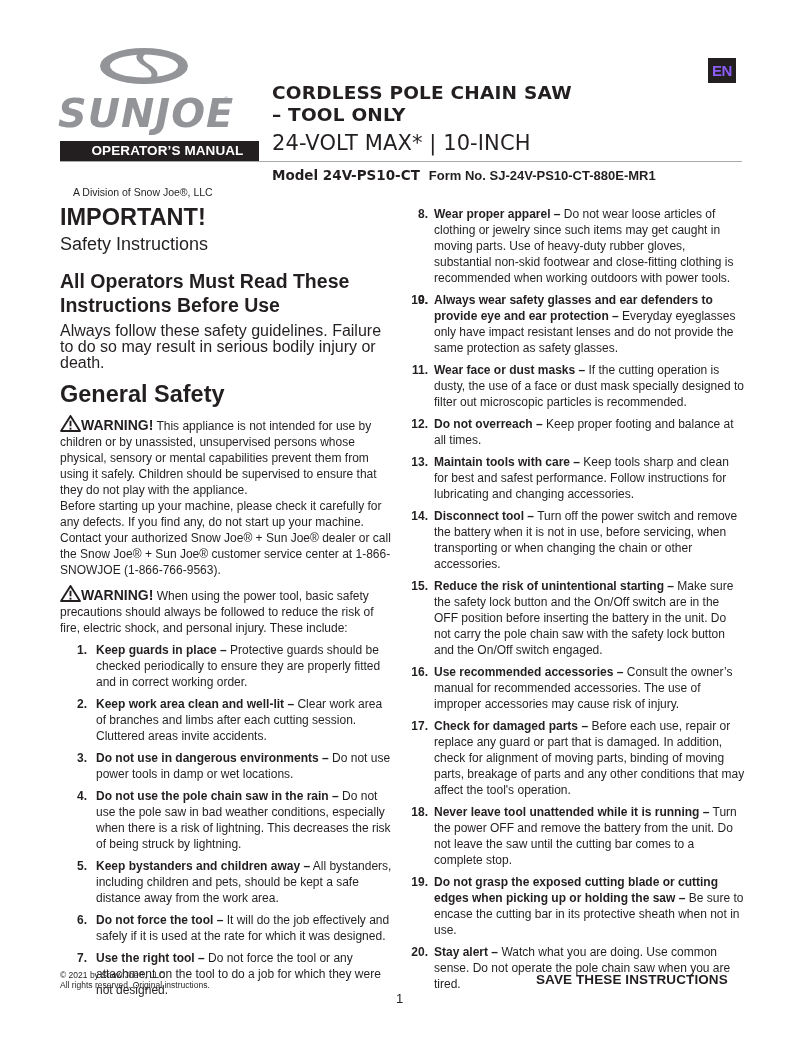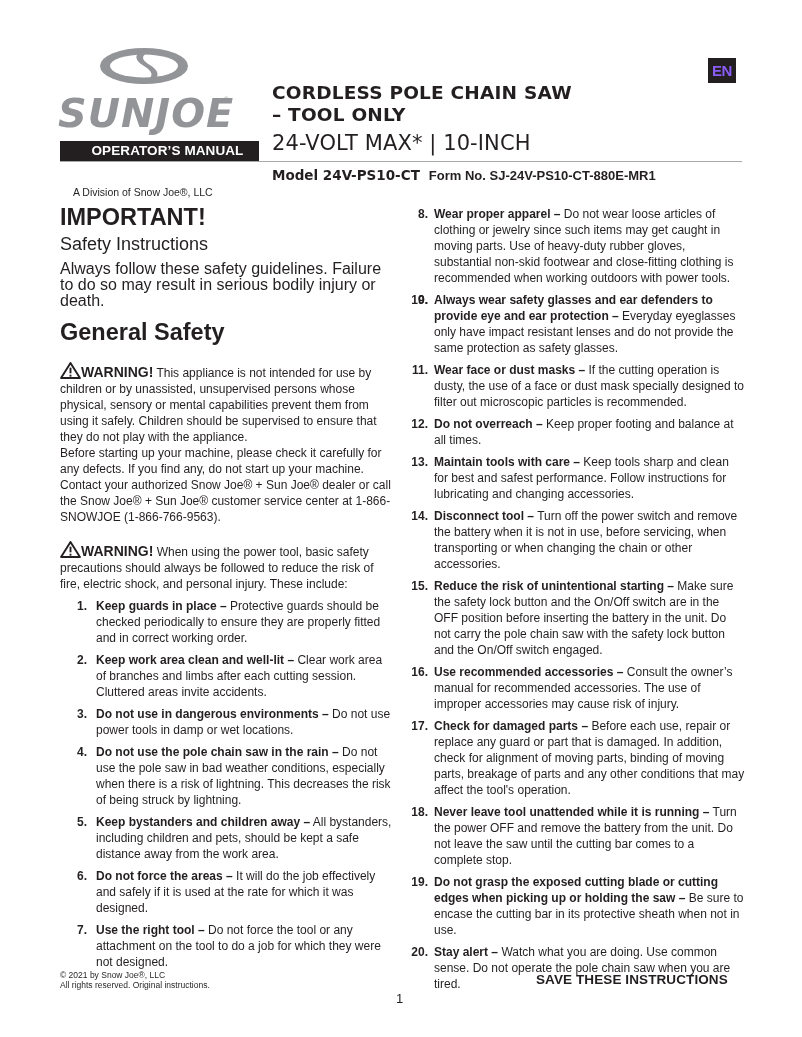--- a/index.html
+++ b/index.html
@@ -51,21 +51,21 @@
     .col-left { position: absolute; left: 60px; top: 203px; width: 334px; }
     .col-right { position: absolute; left: 410px; top: 206px; width: 336px; }
 
     .h-important { font-size: 23.5px; font-weight: bold; line-height: 28px; }
     .h-safety { font-size: 18px; font-weight: normal; line-height: 22px; margin-top: 2px; }
     .h-operators { font-size: 19.5px; font-weight: bold; line-height: 24px; margin-top: 14px; }
     .body-text { font-size: 16px; line-height: 16px; }
     .intro { margin-top: 6px; }
     .h-general { font-size: 23.5px; font-weight: bold; line-height: 28px; margin-top: 9px; }
 
-    .warning { margin-top: 16px; font-size: 12px; line-height: 16px; }
+    .warning { margin-top: 7px; font-size: 12px; line-height: 16px; }
     .warning .warn-label { font-weight: bold; font-size: 14px; }
     .warn-icon { display: inline-block; width: 21px; height: 17px; vertical-align: -2px; margin-right: 0px; }
     .para { font-size: 12px; line-height: 16px; }
 
     .list { list-style: none; margin-top: 6px; }
     .list-item { position: relative; padding-left: 29px; font-size: 12px; line-height: 16px; margin-bottom: 6px; }
     .col-right .list-item { padding-left: 24px; }
     .list-left { padding-left: 7px; }
     .item-num { position: absolute; left: 0; top: 0; font-weight: bold; width: 24px; text-align: right; }
     .col-left .item-num { left: -2px; width: 22px; }
@@ -103,20 +103,24 @@
 </div>
 <div class="subtitle">24-VOLT MAX* | 10-INCH</div>
 <div class="model-line">
   <span class="model">Model 24V-PS10-CT</span><span class="form-no">Form No. SJ-24V-PS10-CT-880E-MR1</span>
 </div>
 <div class="lang-badge">EN</div>
 
 <div class="col-left">
   <div class="h-important">IMPORTANT!</div>
   <div class="h-safety">Safety Instructions</div>
+  <div class="h-operators">
+    <div>All Operators Must Read These</div>
+    <div>Instructions Before Use</div>
+  </div>
   <p class="body-text intro">Always follow these safety guidelines. Failure to do so may result in serious bodily injury or death.</p>
 
   <div class="h-general">General Safety</div>
 
   <p class="warning">
     <svg class="warn-icon" viewBox="0 0 22 18">
       <path d="M11 1 L21 17 L1 17 Z" fill="none" stroke="#231f20" stroke-width="2" stroke-linejoin="round"></path>
       <rect x="10" y="6" width="2" height="6" fill="#231f20"></rect>
       <rect x="10" y="13.5" width="2" height="2" fill="#231f20"></rect>
     </svg><span class="warn-label">WARNING!</span><span> This appliance is not intended for use by children or by unassisted, unsupervised persons whose physical, sensory or mental capabilities prevent them from using it safely. Children should be supervised to ensure that they do not play with the appliance.</span>
@@ -131,21 +135,21 @@
       <rect x="10" y="13.5" width="2" height="2" fill="#231f20"></rect>
     </svg><span class="warn-label">WARNING!</span><span> When using the power tool, basic safety precautions should always be followed to reduce the risk of fire, electric shock, and personal injury. These include:</span>
   </p>
 
   <ol class="list list-left">
     <li class="list-item"><span class="item-num">1.</span><span class="item-title">Keep guards in place –</span><span> Protective guards should be checked periodically to ensure they are properly fitted and in correct working order.</span></li>
     <li class="list-item"><span class="item-num">2.</span><span class="item-title">Keep work area clean and well-lit –</span><span> Clear work area of branches and limbs after each cutting session. Cluttered areas invite accidents.</span></li>
     <li class="list-item"><span class="item-num">3.</span><span class="item-title">Do not use in dangerous environments –</span><span> Do not use power tools in damp or wet locations.</span></li>
     <li class="list-item"><span class="item-num">4.</span><span class="item-title">Do not use the pole chain saw in the rain –</span><span> Do not use the pole saw in bad weather conditions, especially when there is a risk of lightning. This decreases the risk of being struck by lightning.</span></li>
     <li class="list-item"><span class="item-num">5.</span><span class="item-title">Keep bystanders and children away –</span><span> All bystanders, including children and pets, should be kept a safe distance away from the work area.</span></li>
-    <li class="list-item"><span class="item-num">6.</span><span class="item-title">Do not force the areas –</span><span> It will do the job effectively and safely if it is used at the rate for which it was designed.</span></li>
+    <li class="list-item"><span class="item-num">6.</span><span class="item-title">Do not force the tool –</span><span> It will do the job effectively and safely if it is used at the rate for which it was designed.</span></li>
     <li class="list-item"><span class="item-num">7.</span><span class="item-title">Use the right tool –</span><span> Do not force the tool or any attachment on the tool to do a job for which they were not designed.</span></li>
   </ol>
 </div>
 
 <div class="col-right">
   <ol class="list">
     <li class="list-item"><span class="item-num">8.</span><span class="item-title">Wear proper apparel –</span><span> Do not wear loose articles of clothing or jewelry since such items may get caught in moving parts. Use of heavy-duty rubber gloves, substantial non-skid footwear and close-fitting clothing is recommended when working outdoors with power tools.</span></li>
     <li class="list-item"><span class="item-num">9.</span><span class="item-title"></span></li>
     <li class="list-item"><span class="item-num">10.</span><span class="item-title">Always wear safety glasses and ear defenders to provide eye and ear protection –</span><span> Everyday eyeglasses only have impact resistant lenses and do not provide the same protection as safety glasses.</span></li>
     <li class="list-item"><span class="item-num">11.</span><span class="item-title">Wear face or dust masks –</span><span> If the cutting operation is dusty, the use of a face or dust mask specially designed to filter out microscopic particles is recommended.</span></li>

